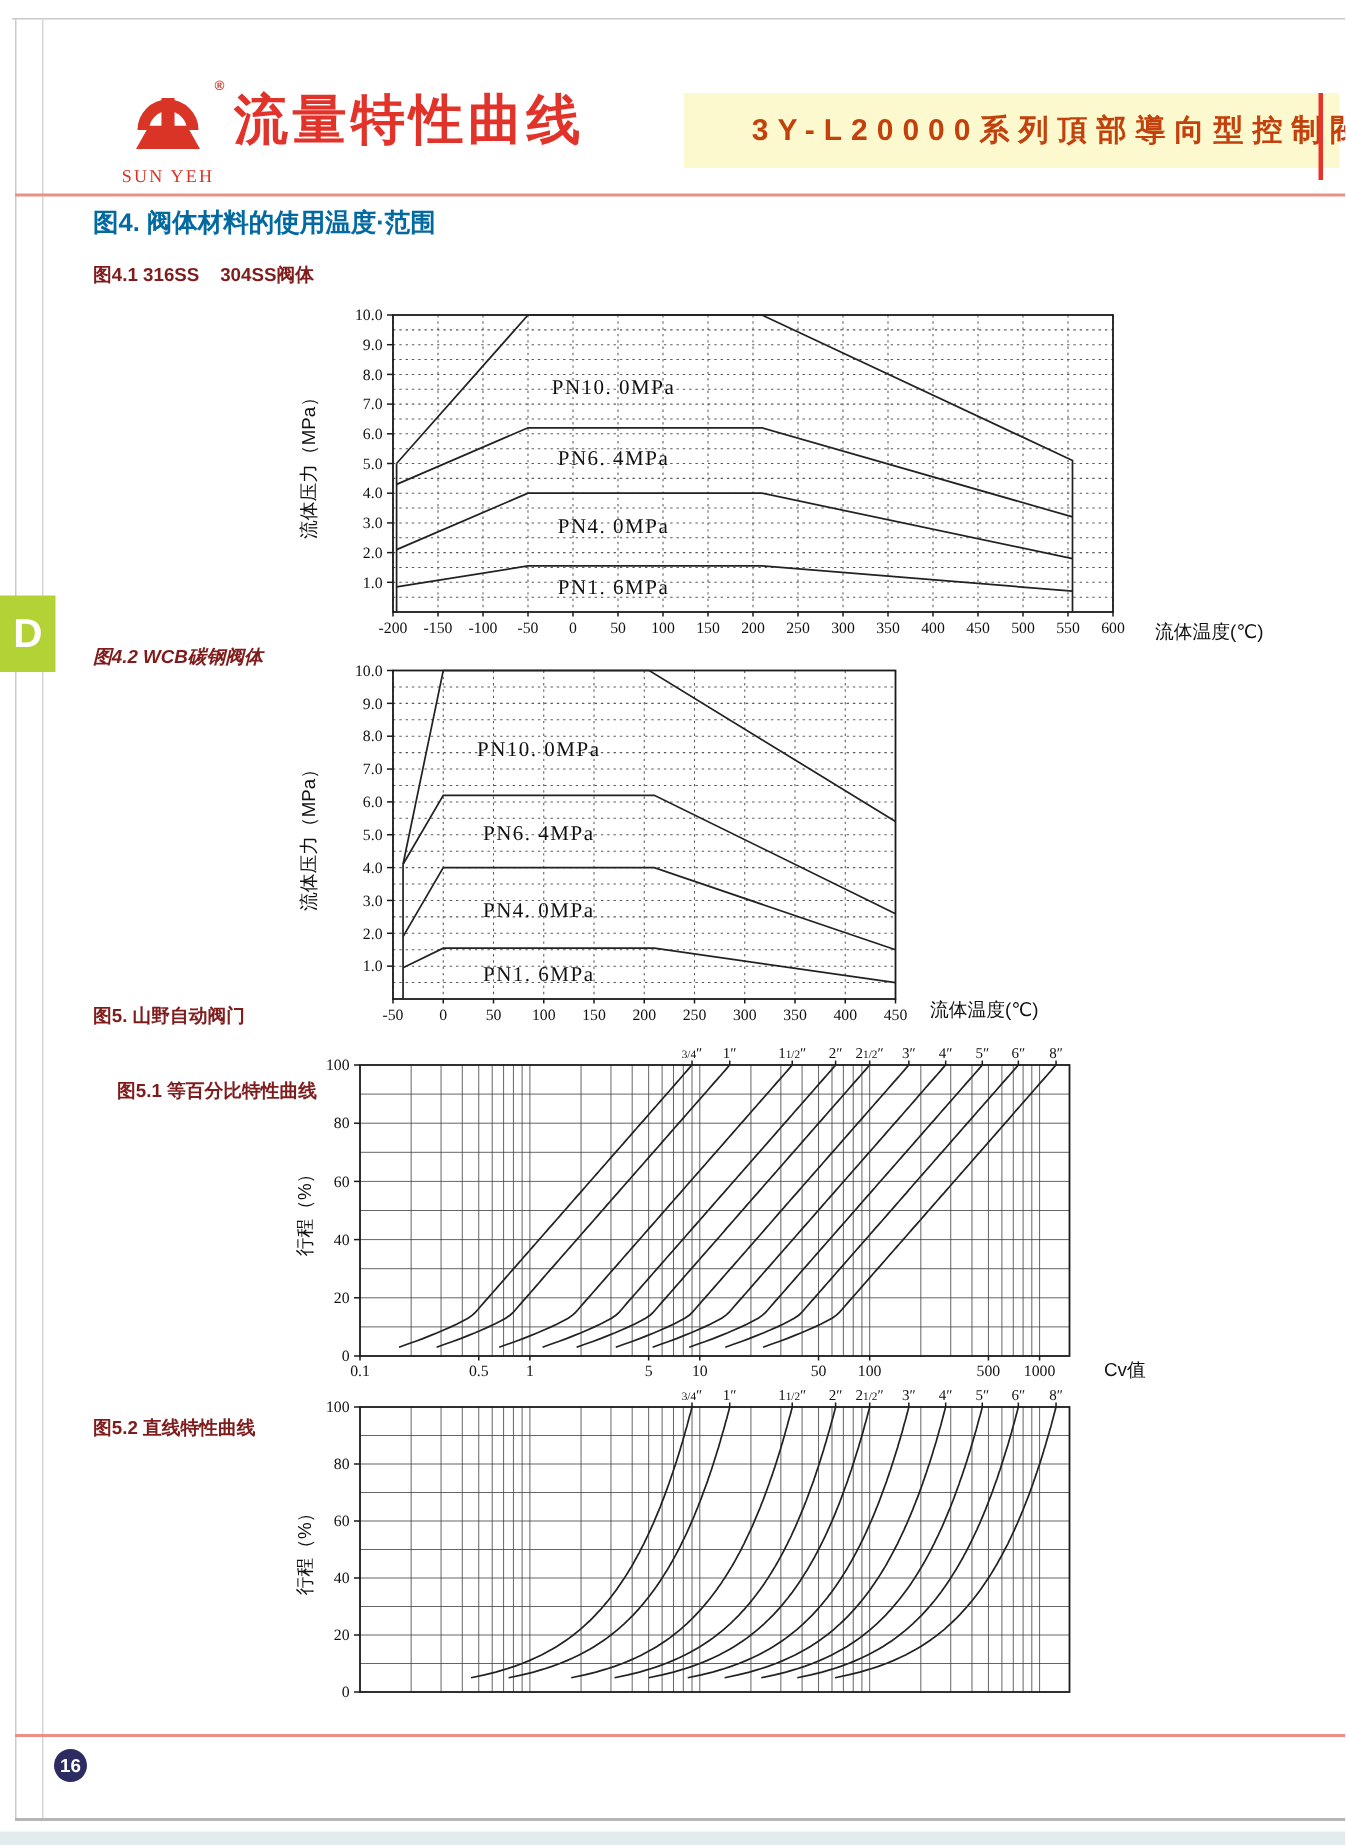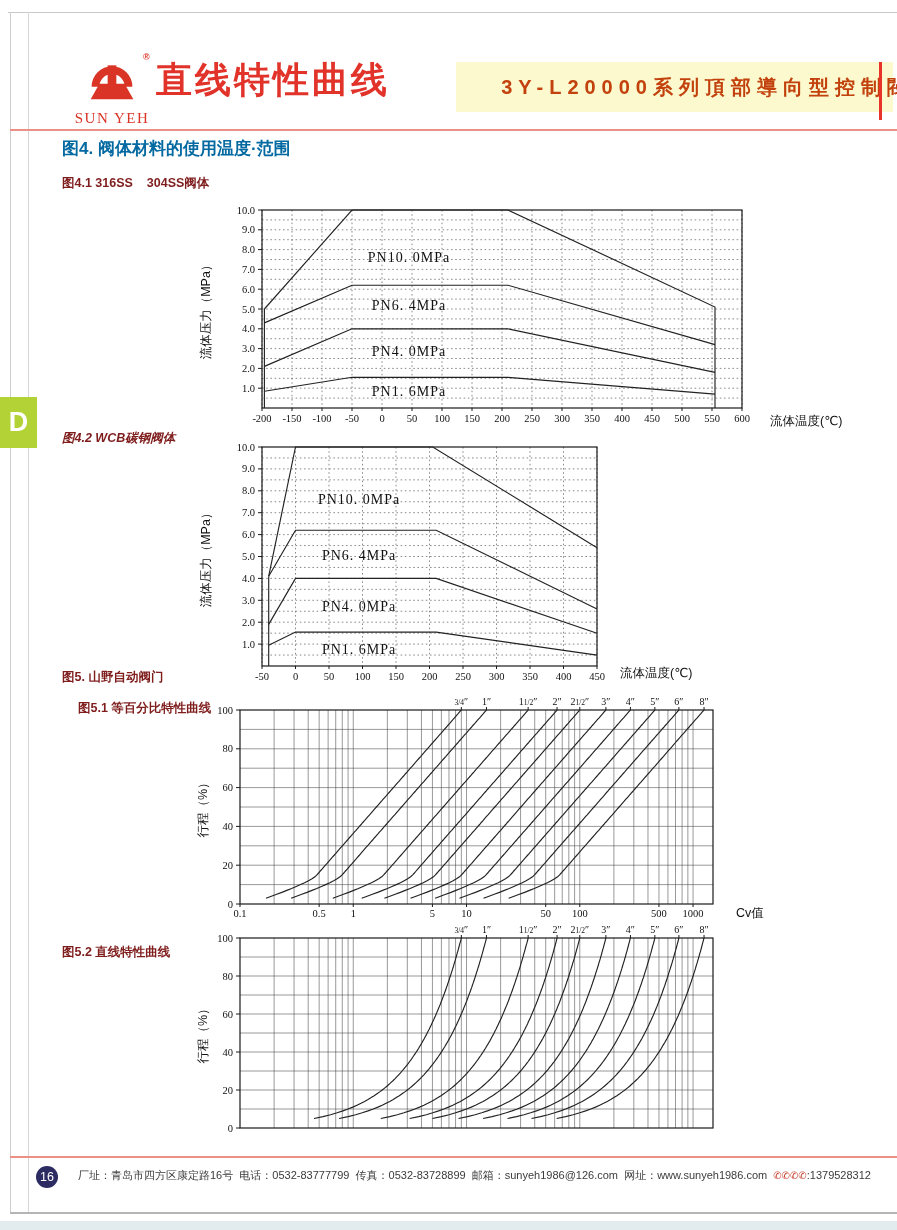--- a/index.html
+++ b/index.html
@@ -8,78 +8,78 @@
   .abs{position:absolute;}
   
   .frame-top{left:8px;top:12px;width:889px;height:1px;background:#c9c9c9;}
   .vline1{left:10px;top:12px;width:1px;height:1201px;background:#cccccc;}
   .vline2{left:28px;top:12px;width:1px;height:1201px;background:#d6d6d6;}
   .frame-bottom{left:10px;top:1212px;width:887px;height:2px;background:#b5b5b5;}
   .bottom-strip{left:0;top:1221px;width:897px;height:9px;background:#e2ebee;}
   
   .logo-svg{left:77px;top:44px;width:70px;height:64px;}
   .logo-sub{left:72px;top:110px;width:80px;text-align:center;color:#d93425;
-            font-family:"Liberation Serif","DejaVu Serif",serif;font-size:15px;letter-spacing:1.5px;}
+            font-family:"Liberation Serif","DejaVu Serif",serif;font-size:12px;letter-spacing:1.5px;}
   .reg{left:143px;top:52px;font-size:9px;color:#d93425;font-weight:bold;}
   .company-name{left:156px;top:56px;font-size:36px;font-weight:800;color:#e1332a;letter-spacing:3px;}
   .series-banner{left:456px;top:62px;width:437px;height:50px;background:#fbf9cd;}
   .series-title{display:block;width:100%;text-align:right;line-height:50px;font-size:20px;
                 font-weight:700;color:#c2410c;letter-spacing:6px;white-space:nowrap;margin-left:20px;}
   .banner-edge{position:absolute;right:11px;top:0;width:3px;height:58px;background:#e8332a;}
   .rule{left:10px;width:887px;height:2px;background:#ec9086;}
   .rule-header{top:129px;}
   .rule-footer{top:1156px;}
   
   .d-tab{left:0;top:397px;width:37px;height:51px;background:#b3d235;color:#fff;
          font-size:27px;font-weight:bold;text-align:center;line-height:51px;}
   
   .sec-title{left:62px;top:137px;font-size:17px;font-weight:bold;color:#0369a1;}
   .cap{left:62px;font-size:12.5px;font-weight:bold;color:#7f1d1d;white-space:pre;}
-  .cap41{top:175px;} .cap42{top:430px;font-style:italic;} .cap5{top:669px;} .cap51{top:700px;padding-left:16px;} .cap52{top:916px;margin-top:28px;}
+  .cap41{top:175px;} .cap42{top:430px;font-style:italic;} .cap5{top:669px;} .cap51{top:719px;padding-left:16px;} .cap52{top:916px;margin-top:28px;}
   
   svg.chart{position:absolute;overflow:visible;}
   #chart-fig4-1{left:180px;top:195px;width:700px;height:245px;}
   #chart-fig4-2{left:180px;top:437px;width:700px;height:250px;}
   #chart-fig5-1{left:180px;top:693px;width:700px;height:232px;}
   #chart-fig5-2{left:180px;top:923px;width:700px;height:225px;}
   .grid{stroke:#5a5a5a;stroke-width:0.7;stroke-dasharray:1.6 2.6;fill:none;}
   .sgrid{stroke:#444;stroke-width:0.55;fill:none;}
   .frame{fill:none;stroke:#1a1a1a;stroke-width:1.2;}
   .axtick{stroke:#1a1a1a;stroke-width:1;}
   .curve{fill:none;stroke:#222;stroke-width:1.15;}
   .tick{font-family:"Liberation Serif","DejaVu Serif",serif;font-size:10.5px;fill:#111;text-anchor:middle;}
   .tend{text-anchor:end;}
   .pnlabel{font-family:"Liberation Serif","DejaVu Serif",serif;font-size:14px;fill:#111;
            text-anchor:middle;letter-spacing:1px;}
   .axtitle{font-family:"Liberation Sans","DejaVu Sans",sans-serif;font-size:12.5px;fill:#111;}
   .sizelabel{font-family:"Liberation Serif","DejaVu Serif",serif;font-size:10px;fill:#111;text-anchor:middle;}
   
   .page-num{left:36px;top:1166px;width:22px;height:22px;border-radius:50%;background:#2d2c62;
-            color:#fff;font-size:12.5px;font-weight:normal;text-align:center;line-height:22px;}
+            color:#fff;font-size:12.5px;font-weight:bold;text-align:center;line-height:22px;}
   .footer-text{left:78px;top:1168px;font-size:11px;color:#3b3b3b;font-weight:500;white-space:pre;}
   .phone-icons{color:#c43b28;font-size:10px;margin-left:6px;}
   .phone-num{color:#3b3b3b;}
 </style>
 </head>
 <body>
 
 <div class="page">
 
   <div class="abs frame-top"></div>
   <div class="abs vline1"></div>
   <div class="abs vline2"></div>
 
   <svg class="abs logo-svg" viewBox="0 0 68 66">
     <path d="M13,44 A21,21 0 1 1 55,44 L47,44 A13,13 0 1 0 21,44 Z" fill="#d93425"></path>
     <rect x="29.5" y="22" width="9" height="20" fill="#d93425"></rect>
     <polygon points="12,57 56,57 47,41 21,41" fill="#d93425"></polygon>
   </svg>
   <div class="abs logo-sub">SUN YEH</div>
   <span class="abs reg">®</span>
-  <div class="abs company-name">直线特性曲线</div>
+  <div class="abs company-name">流量特性曲线</div>
   <div class="abs series-banner">
     <span class="series-title">3Y-L20000系列頂部導向型控制閥</span>
     <span class="banner-edge"></span>
   </div>
   <div class="abs rule rule-header"></div>
 
   <div class="abs d-tab">D</div>
 
   <div class="abs sec-title">图4. 阀体材料的使用温度·范围</div>
   <div class="abs cap cap41">图4.1 316SS    304SS阀体</div>
@@ -491,17 +491,16 @@
       <text x="53" y="94.5" class="tick tend">60</text>
       <line x1="56" y1="53" x2="60" y2="53" class="axtick"></line>
       <text x="53" y="56.5" class="tick tend">80</text>
       <line x1="56" y1="15" x2="60" y2="15" class="axtick"></line>
       <text x="53" y="18.5" class="tick tend">100</text>
       <text x="27" y="110" class="axtitle" text-anchor="middle" transform="rotate(-90 27 110)">行程（%）</text>
     </svg>
 
   <div class="abs rule rule-footer"></div>
   <div class="abs page-num">16</div>
-  <div class="abs footer-text"><span>厂址：青岛市四方区康定路16号  电话：0532-83777799  传真：0532-83728899  邮箱：sunyeh1986@126.com  网址：www.sunyeh1986.com</span><span class="phone-icons">✆✆✆✆</span><span class="phone-num">:1379528312</span></div>
 
   <div class="abs frame-bottom"></div>
   <div class="abs bottom-strip"></div>
 </div>
 
 </body></html>

